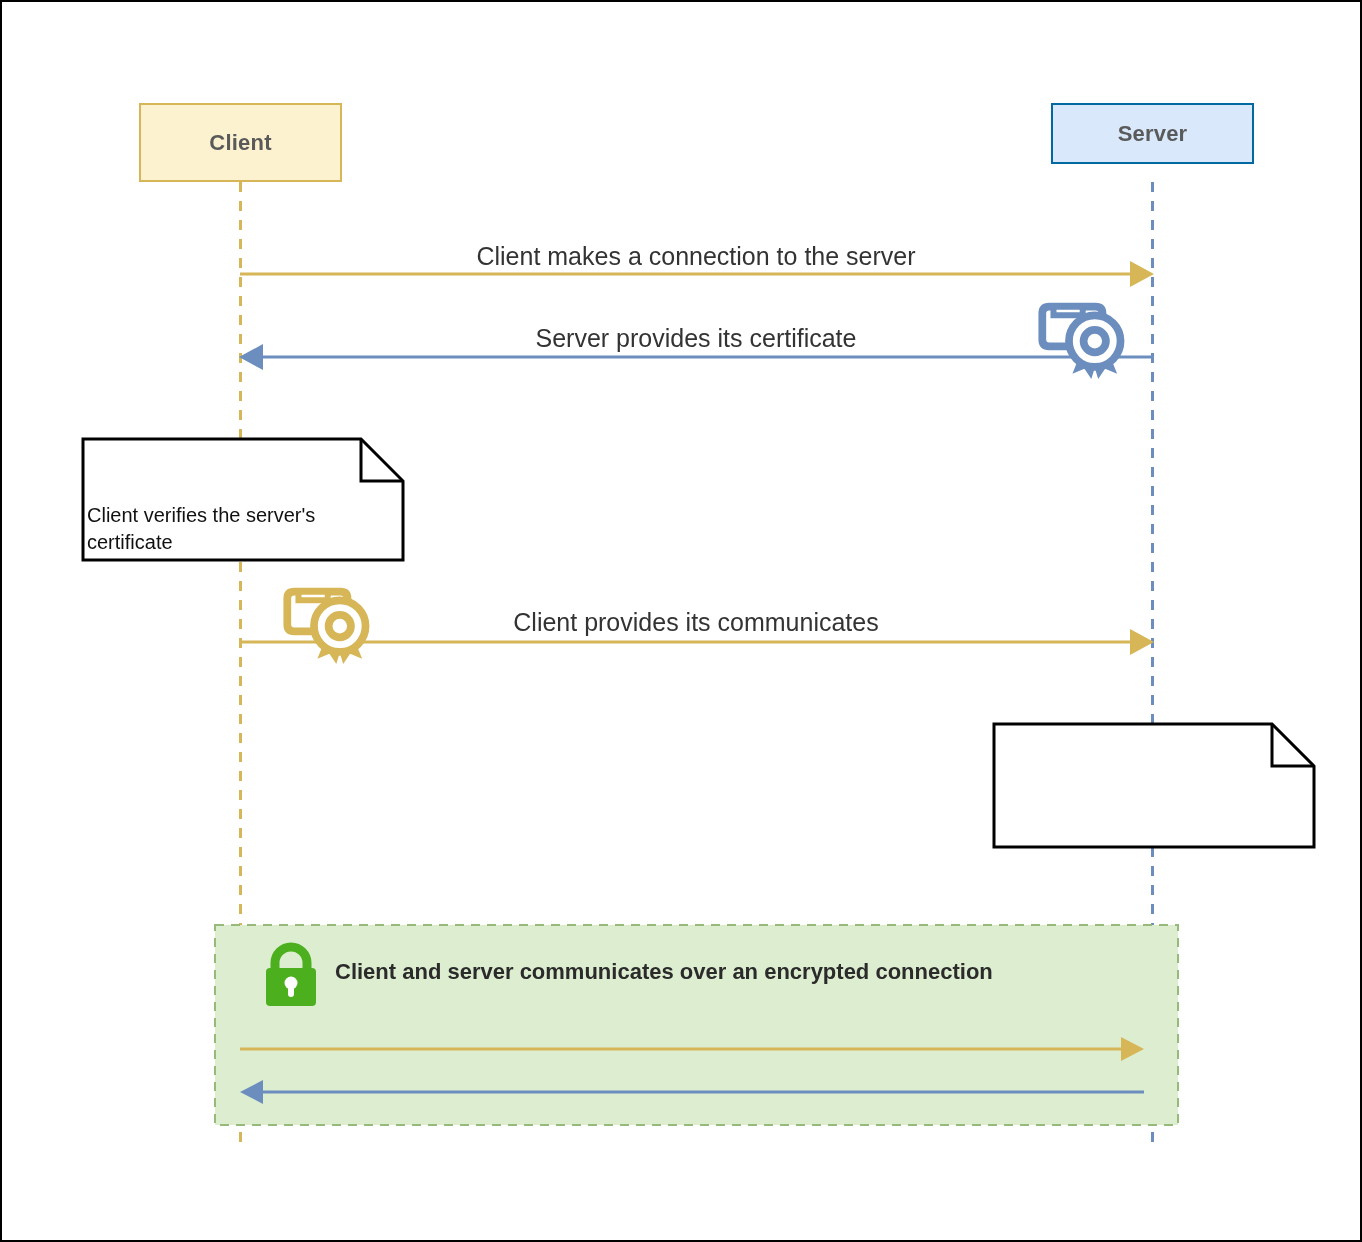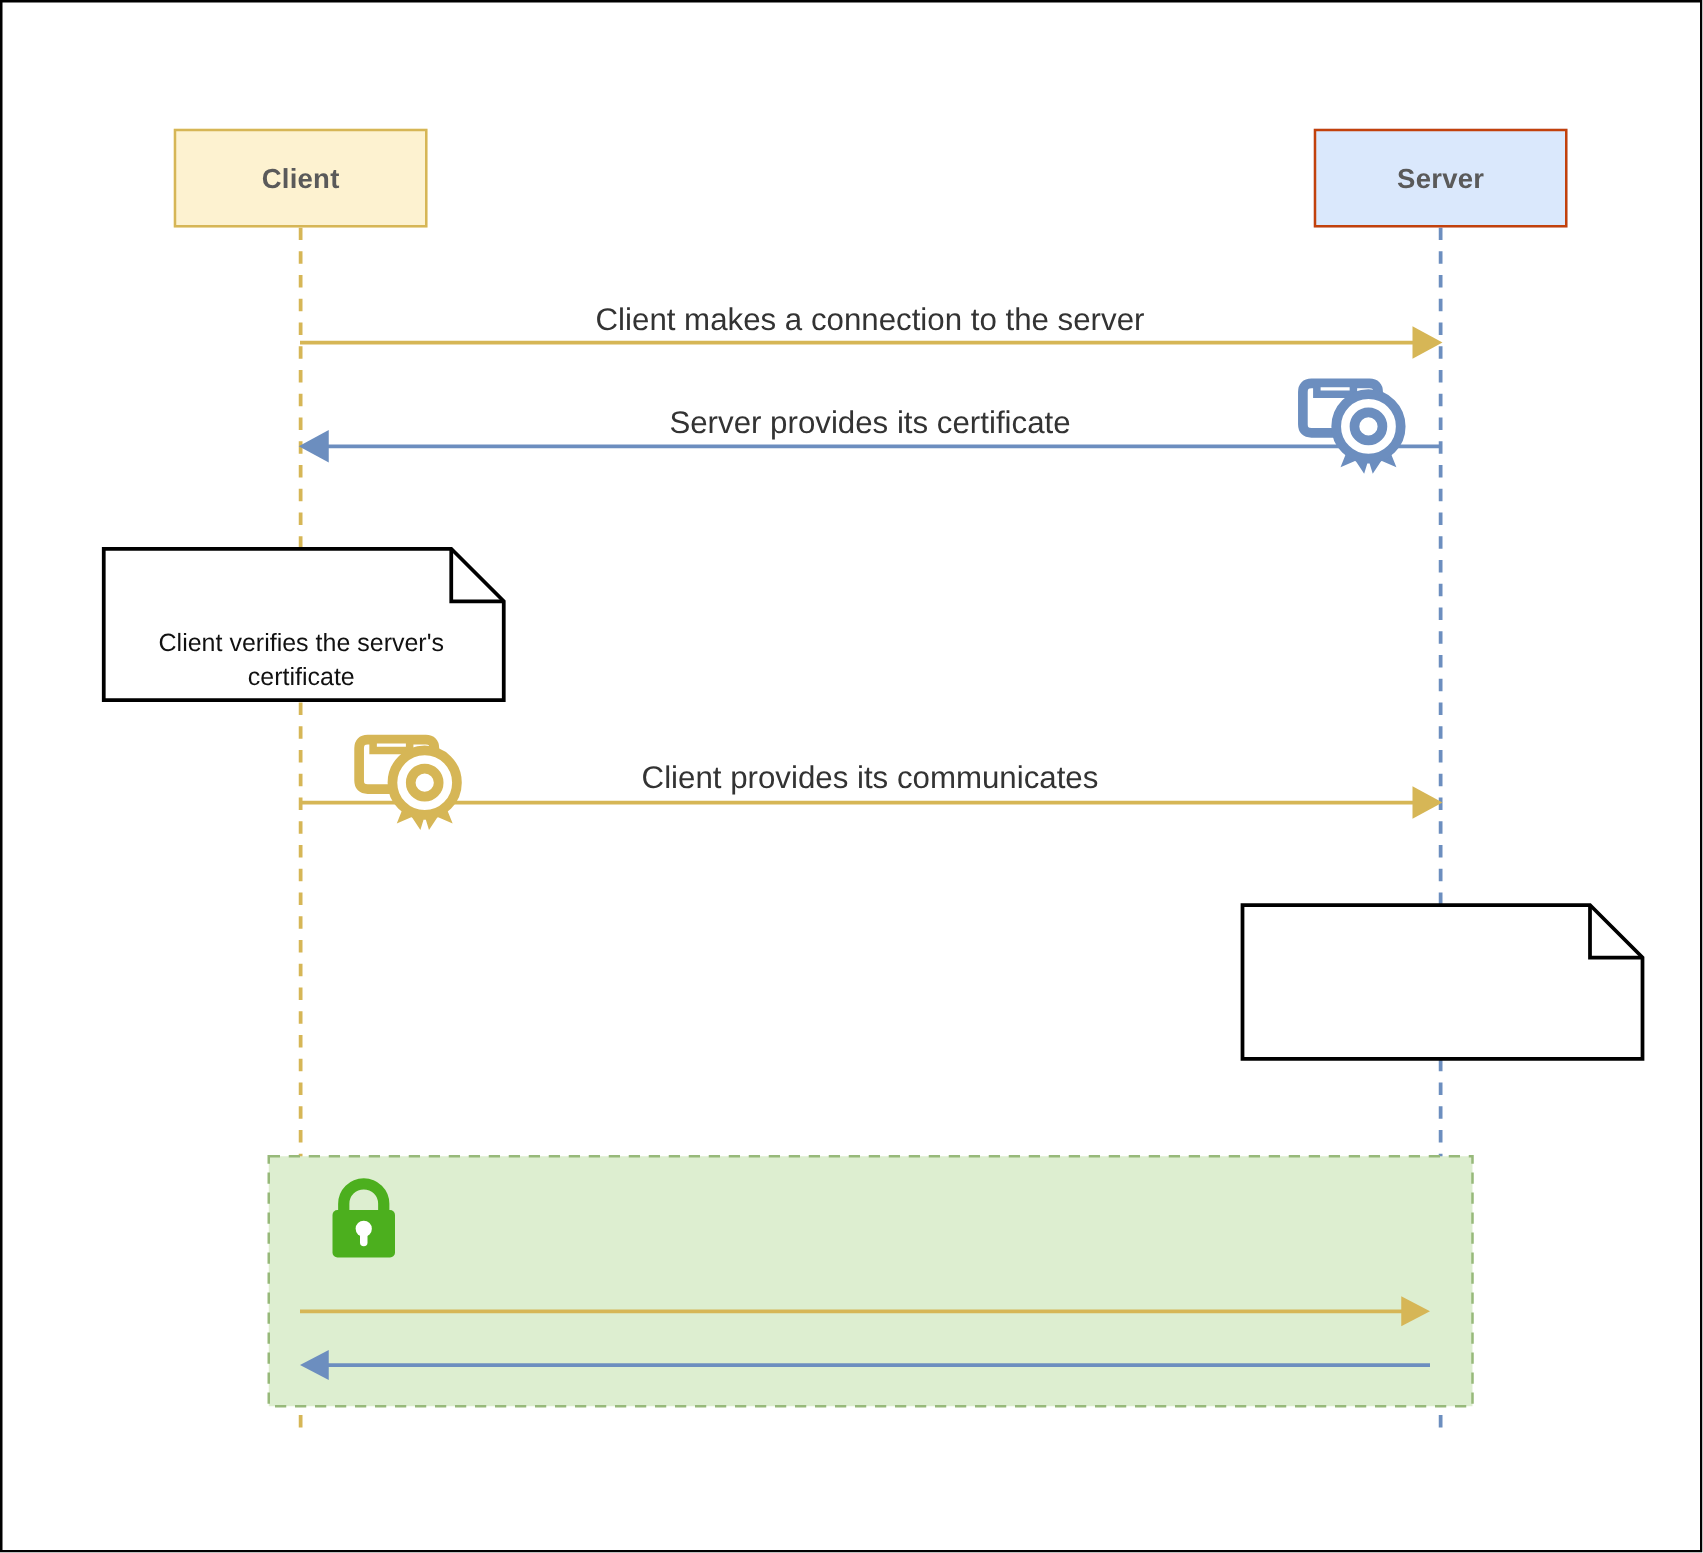--- a/index.html
+++ b/index.html
@@ -42,36 +42,36 @@
     top: 101px;
     width: 203px;
     height: 79px;
     background: #fdf2d0;
     border: 2px solid #d6b656;
   }
   #actor-server {
     left: 1049px;
     top: 101px;
     width: 203px;
-    height: 79px;
+    height: 61px;
     background: #dae8fc;
-    border: 2px solid #c2410c;
+    border: 2px solid #0369a1;
   }
   .msg-label {
     position: absolute;
     font-size: 25px;
     color: #333333;
     white-space: nowrap;
     text-align: center;
   }
   .note-text {
     position: absolute;
     font-size: 20px;
     color: #111111;
-    text-align: center;
+    text-align: left;
     line-height: 1.35;
   }
   #note1-text {
     left: 85px;
     top: 500px;
     width: 308px;
   }
   #note2-text {
     left: 996px;
     top: 784px;
@@ -175,14 +175,15 @@
   <div class="msg-label" style="left:238px; top:322px; width:912px;">Server provides its certificate</div>
 
   <div class="msg-label" style="left:238px; top:606px; width:912px;">Client provides its communicates</div>
 
   <div class="note-text" id="note1-text">
     <div>Client verifies the server's</div>
     <div>certificate</div>
   </div>
 
 
+  <div id="encrypted-label">Client and server communicates over an encrypted connection</div>
 
 </div>
 
 </body></html>

